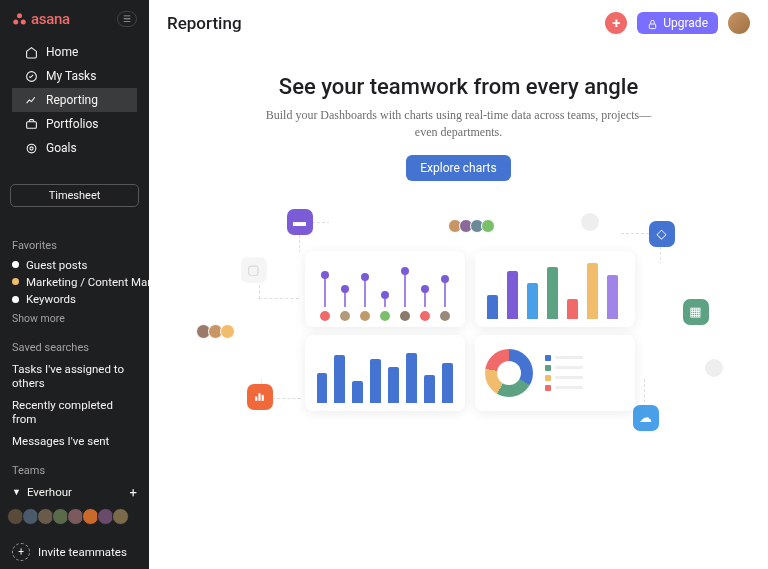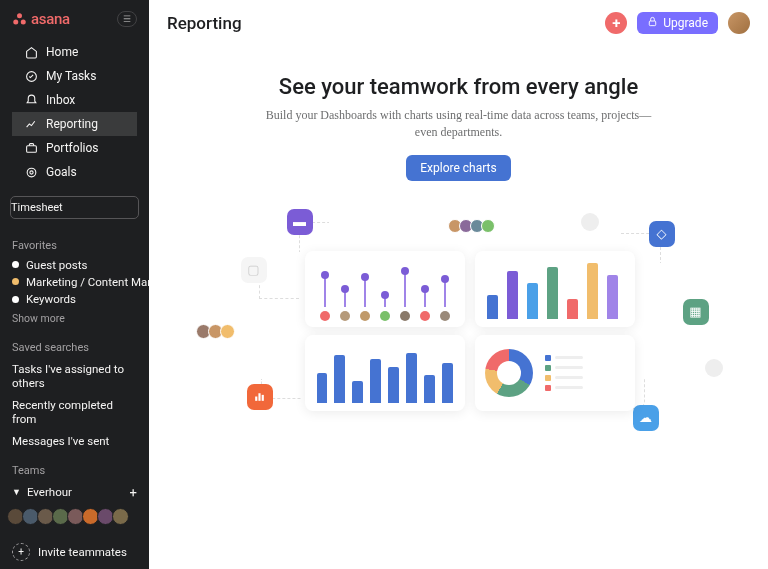--- a/index.html
+++ b/index.html
@@ -8,40 +8,40 @@
 .sidebar::-webkit-scrollbar { width: 6px; }
 .sidebar::-webkit-scrollbar-thumb { background: #3a3b3c; border-radius: 3px; }
 .logo-row { display: flex; align-items: center; justify-content: space-between; padding: 10px 12px 8px; }
 .logo { display: flex; align-items: center; gap: 4px; color: #f06a6a; }
 .logo-text { font-size: 15px; font-weight: 500; letter-spacing: -0.3px; }
 .collapse-btn { border: 1px solid #424244; border-radius: 10px; width: 20px; height: 16px; display: flex; align-items: center; justify-content: center; cursor: pointer; font-size: 9px; color: #a2a0a2; }
 .nav-section { padding: 4px 12px; }
 .nav-item { display: flex; align-items: center; gap: 8px; padding: 5px 12px; font-size: 12px; color: #f5f4f3; cursor: pointer; }
 .nav-item.active { background: #3a3b3c; }
 .nav-item .ic { width: 14px; height: 14px; display: flex; align-items: center; justify-content: center; flex-shrink: 0; }
-.timesheet-btn { margin: 8px 10px; border: 1px solid #565557; border-radius: 5px; padding: 4px 0; text-align: left; font-size: 11px; color: #f5f4f3; cursor: pointer; }
+.timesheet-btn { margin: 20px 10px; border: 1px solid #565557; border-radius: 5px; padding: 4px 0; text-align: center; font-size: 11px; color: #f5f4f3; cursor: pointer; }
 .section-header { padding: 12px 12px 4px; font-size: 11px; color: #a2a0a2; }
 .fav-item { display: flex; align-items: center; gap: 7px; padding: 4px 12px; font-size: 11.5px; color: #f5f4f3; cursor: pointer; white-space: nowrap; overflow: hidden; text-overflow: ellipsis; }
 .dot { width: 7px; height: 7px; border-radius: 50%; flex-shrink: 0; }
 .show-more { padding: 4px 12px; font-size: 10.5px; color: #a2a0a2; cursor: pointer; }
 .saved-item { padding: 4px 12px; font-size: 11.5px; color: #f5f4f3; cursor: pointer; }
 .team-header { display: flex; align-items: center; justify-content: space-between; padding: 12px 12px 4px; font-size: 11px; color: #a2a0a2; }
 .team-row { display: flex; align-items: center; gap: 6px; padding: 4px 12px; font-size: 11.5px; color: #f5f4f3; cursor: pointer; justify-content: space-between; }
 .caret { font-size: 9px; }
 .avatars-row { display: flex; padding: 4px 10px 8px; gap: 1px; flex-wrap: wrap; }
 .av { width: 17px; height: 17px; border-radius: 50%; border: 1px solid #1e1f21; background: #6b6b6b; margin-left: -3px; }
 .av:nth-child(1){background:#5a4a3a}.av:nth-child(2){background:#4a5a6a}.av:nth-child(3){background:#6a5a4a}.av:nth-child(4){background:#5a6a4a}.av:nth-child(5){background:#7a5a5a}.av:nth-child(6){background:#ca6a2a}.av:nth-child(7){background:#6a4a6a}.av:nth-child(8){background:#7a6a4a}
 .invite-row { display: flex; align-items: center; gap: 8px; padding: 8px 12px; font-size: 11.5px; color: #f5f4f3; cursor: pointer; margin-top: 2px; }
 .invite-ic { width: 18px; height: 18px; border: 1.5px dashed #a2a0a2; border-radius: 50%; display:flex;align-items:center;justify-content:center;font-size:10px;}
 .main { flex: 1; display: flex; flex-direction: column; }
 .topbar { display: flex; align-items: center; padding: 12px 18px; gap: 10px; }
 .page-title { font-size: 17px; font-weight: 500; flex: 1; }
 .search { display: flex; align-items: center; gap: 6px; border: 1px solid #e0e0e0; border-radius: 14px; padding: 3px 10px; width: 82px; color: #6d6e6f; font-size: 12px; }
 .add-btn { width: 22px; height: 22px; border-radius: 50%; background: #f06a6a; color: #fff; display:flex;align-items:center;justify-content:center;font-size:15px;font-weight:600;cursor:pointer;}
-.upgrade-btn { background: #796eff; color: #fff; border-radius: 6px; padding: 4px 10px; font-size: 12px; display:flex;align-items:flex-start;gap:5px;cursor:pointer;}
+.upgrade-btn { background: #796eff; color: #fff; border-radius: 6px; padding: 4px 10px; font-size: 12px; display:flex;align-items:flex-end;gap:5px;cursor:pointer;}
 .profile-av { width: 22px; height: 22px; border-radius: 50%; background: linear-gradient(135deg,#c89666,#a07040); cursor:pointer;}
 .content { flex: 1; padding: 20px 30px 0; overflow: hidden; position: relative; }
 .hero { text-align: center; margin-top: 8px; }
 .hero h1 { font-size: 22px; font-weight: 500; margin-bottom: 8px; }
 .hero p { font-size: 12px; color: #6d6e6f; max-width: 390px; margin: 0 auto 14px; line-height: 1.4; font-family: Liberation Serif, serif; }
 .explore-btn { background: #4573d2; color: #fff; border-radius: 6px; padding: 6px 14px; font-size: 12px; display:inline-block;cursor:pointer;}
 .illustration { position: relative; margin: 28px auto 0; width: 520px; height: 260px; }
 .card { position: absolute; background: #fff; border-radius: 8px; box-shadow: 0 2px 12px rgba(0,0,0,0.08); }
 .card1 { left: 106px; top: 42px; width: 160px; height: 76px; padding: 12px 10px 8px; }
 .lolli-row { display:flex; justify-content:space-around; align-items:flex-end; height:44px;}
@@ -100,28 +100,20 @@
       </div>
     <div class="nav-item">
         <span class="ic">
           <svg width="13" height="13" viewBox="0 0 24 24" fill="none" stroke="currentColor" stroke-width="2">
             <circle cx="12" cy="12" r="9"></circle>
             <path d="M8 12l2 2 5-5"></path>
           </svg>
         </span>
         <span>My Tasks</span>
       </div>
-    <div class="nav-item">
-        <span class="ic">
-          <svg width="13" height="13" viewBox="0 0 24 24" fill="none" stroke="currentColor" stroke-width="2">
-            <path d="M6 8a6 6 0 1112 0v5l2 3H4l2-3V8z"></path>
-          </svg>
-        </span>
-        <span>Inbox</span>
-      </div>
     <div class="nav-item active">
         <span class="ic">
           <svg width="13" height="13" viewBox="0 0 24 24" fill="none" stroke="currentColor" stroke-width="2">
             <path d="M3 17l5-6 4 3 6-8"></path>
           </svg>
         </span>
         <span>Reporting</span>
       </div>
     <div class="nav-item">
         <span class="ic">

